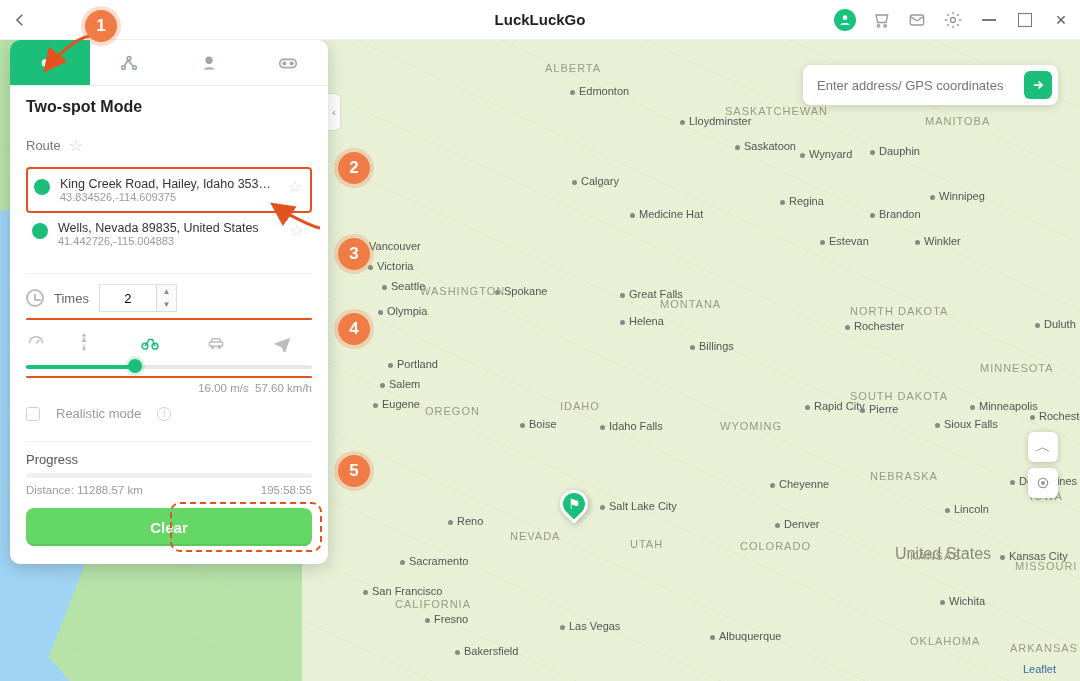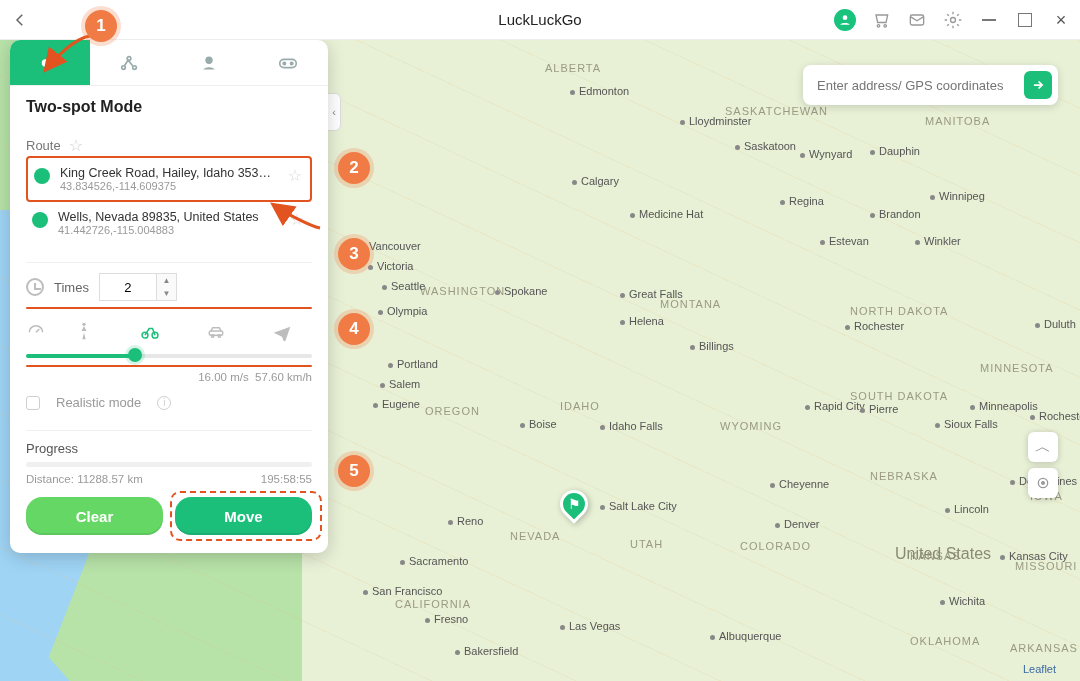--- a/index.html
+++ b/index.html
@@ -1,21 +1,21 @@
 <!DOCTYPE html>
 <html><head>
 <meta charset="utf-8">
 <style>
   * { box-sizing: border-box; margin: 0; padding: 0; font-family: -apple-system, BlinkMacSystemFont, "Segoe UI", Arial, sans-serif; }
   html, body { width: 1080px; height: 681px; overflow: hidden; background: #fff; }
 
   
   .titlebar { position: absolute; top: 0; left: 0; right: 0; height: 40px; display: flex; align-items: center; background: #fff; border-bottom: 1px solid #eee; z-index: 50; }
   .tb-back { width: 40px; display:flex; align-items:center; justify-content:center; color:#555; }
-  .tb-title { position:absolute; left:50%; transform:translateX(-50%); font-weight:400; font-size:15px; color:#222; }
+  .tb-title { position:absolute; left:50%; transform:translateX(-50%); font-weight:700; font-size:15px; color:#222; }
   .tb-right { position:absolute; right:8px; display:flex; gap:14px; align-items:center; }
   .tb-right .ico { width:22px; height:22px; display:flex; align-items:center; justify-content:center; color:#888; }
   .tb-right .acct { width:22px; height:22px; border-radius:50%; background:#19c37d; display:flex; align-items:center; justify-content:center; }
   .tb-right .acct svg { width:14px; height:14px; }
   .win-btn { width:14px; height:14px; border:1.5px solid #777; }
   .win-min { width:14px; border-top:2px solid #777; }
   .win-x { font-size:18px; color:#555; line-height:1; }
 
   
   .map { position:absolute; top:40px; left:0; right:0; bottom:0;
@@ -51,21 +51,21 @@
   
   .panel { position:absolute; top:40px; left:10px; width:318px; background:#fff; border-radius:10px; box-shadow:0 4px 18px rgba(0,0,0,.18); z-index:40; }
   .mode-tabs { display:flex; height:46px; border-bottom:1px solid #eee; }
   .mode-tabs .tab { flex:1; display:flex; align-items:center; justify-content:center; color:#9aa; }
   .mode-tabs .tab.active { background:#1bbf7a; color:#fff; border-radius:10px 0 0 0; }
   .mode-tabs svg { width:22px; height:22px; }
 
   .panel-title { font-size:16px; font-weight:600; padding:12px 16px; color:#222; }
 
   .section { padding:8px 16px; }
-  .route-head { display:flex; align-items:center; gap:8px; color:#777; font-size:13px; margin-bottom:1px; }
+  .route-head { display:flex; align-items:center; gap:8px; color:#777; font-size:13px; margin-bottom:12px; }
   .star { color:#cfcfcf; font-size:16px; }
 
   .waypoint { display:flex; align-items:flex-start; gap:10px; padding:8px 6px; border-radius:6px; }
   .wp-ico { width:16px; height:16px; border-radius:50%; flex:none; margin-top:2px; }
   .wp-start { background:#1bbf7a; }
   .wp-end { background:#1bbf7a; }
   .wp-text { flex:1; min-width:0; }
   .wp-addr { font-size:12.5px; color:#333; white-space:nowrap; overflow:hidden; text-overflow:ellipsis; }
   .wp-coord { font-size:11px; color:#9a9a9a; }
   .wp-star { color:#d8d8d8; font-size:16px; padding:0 2px; }
@@ -97,21 +97,21 @@
 
   .realistic { display:flex; align-items:center; gap:16px; padding:4px 16px 10px; font-size:13px; color:#9a9a9a; }
   .chk { width:14px; height:14px; border:1.5px solid #cfcfcf; border-radius:3px; }
   .q { width:14px; height:14px; border:1.5px solid #cfcfcf; border-radius:50%; display:inline-flex; align-items:center; justify-content:center; font-size:10px; color:#cfcfcf; }
 
   .progress-head { font-size:13px; color:#555; padding:0 16px 6px; }
   .progress-bar { height:5px; background:#f0f0f0; border-radius:3px; margin:0 16px; }
   .dist-row { display:flex; justify-content:space-between; font-size:11.5px; color:#9a9a9a; padding:6px 16px 12px; }
 
   .btn-row { display:flex; gap:12px; padding:0 16px 18px; }
-  .btn { flex:1; height:38px; border-radius:16px; display:flex; align-items:center; justify-content:center; font-size:15px; font-weight:600; color:#fff; }
+  .btn { flex:1; height:38px; border-radius:8px; display:flex; align-items:center; justify-content:center; font-size:15px; font-weight:600; color:#fff; }
   .btn-clear { background:#65d765; box-shadow: inset 0 -2px 0 rgba(0,0,0,.08); }
   .btn-move { background:#1bbf7a; box-shadow: inset 0 -2px 0 rgba(0,0,0,.08); }
   .move-dashed { position:absolute; border:2px dashed #e2531f; border-radius:10px; pointer-events:none; }
 
   
   .badge { position:absolute; width:32px; height:32px; border-radius:50%; background:#f07b45; color:#fff; font-weight:700; font-size:17px; display:flex; align-items:center; justify-content:center; box-shadow:0 0 0 4px rgba(240,123,69,.25); z-index:60; }
   .arrow { position:absolute; z-index:55; color:#e2531f; }
 
   .leaflet { position:absolute; right:24px; bottom:6px; font-size:11px; color:#3a6aa0; }
 </style>
@@ -395,23 +395,20 @@
   <div class="progress-bar"></div>
   <div class="dist-row">
     <span>Distance: 11288.57 km</span>
     <span>195:58:55</span>
   </div>
 
   <div class="btn-row" style="position:relative">
     <div class="btn btn-clear">
         <span>Clear</span>
       </div>
-    <div class="btn btn-move">
-        <span>Move</span>
-      </div>
     <div class="move-dashed" style="left:160px; top:-6px; width:152px; height:50px"></div>
   </div>
 </div>
 
 <div class="badge" style="left:85px; top:10px">1</div>
 <svg class="arrow" style="left:35px; top:28px" width="60" height="48" viewBox="0 0 60 48">
     <defs>
       <marker id="ah" markerWidth="8" markerHeight="8" refX="6" refY="4" orient="auto">
         <path d="M0 0L8 4L0 8z" fill="#e2531f"></path>
       </marker>

